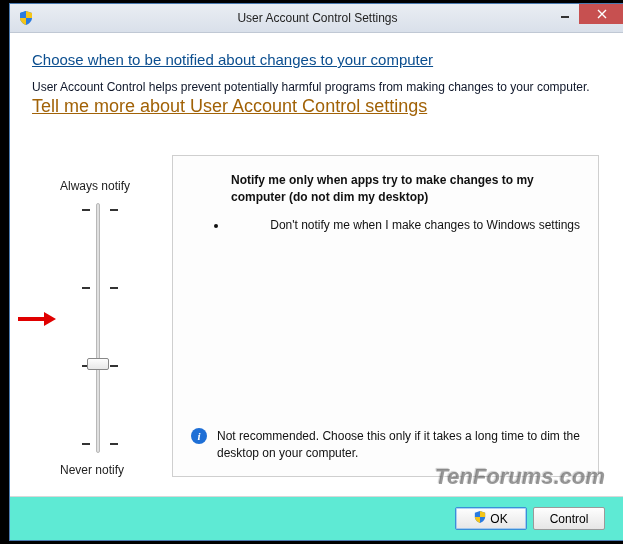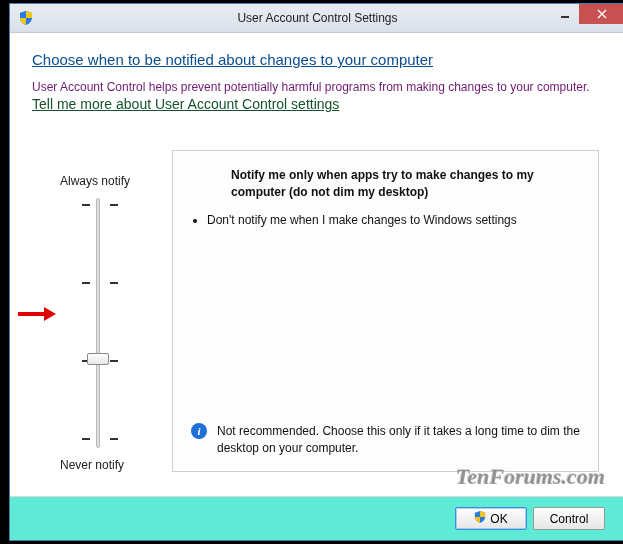--- a/index.html
+++ b/index.html
@@ -77,28 +77,28 @@
       overflow: hidden;
     }
     .heading {
       color: #0b4e8f;
       font-size: 15px;
       font-weight: 400;
       margin-bottom: 12px;
       text-decoration: underline;
     }
     .subtext {
-      color: #701a75;
+      color: #0f172a;
       font-size: 12px;
       margin-bottom: 2px;
     }
     .link {
-      color: #14532d;
+      color: #a16207;
       text-decoration: underline;
-      font-size: 14px;
+      font-size: 18px;
       cursor: pointer;
     }
     .main-area {
       display: flex;
       margin-top: 18px;
     }
     .slider-col {
       width: 140px;
       position: relative;
       padding-left: 18px;
@@ -192,24 +192,25 @@
     .desc-title {
       font-weight: 700;
       font-size: 12px;
       color: #111;
       margin-bottom: 10px;
       line-height: 1.4;
       margin-left: 40px;
     }
     .desc-list {
       list-style: disc;
-      margin-left: 16px;
+      margin-left: 37px;
       font-size: 12px;
       color: #111;
       line-height: 1.5;
+      text-align: right;
     }
     .info-row {
       position: absolute;
       bottom: 14px;
       left: 18px;
       right: 18px;
       display: flex;
       align-items: flex-start;
       gap: 10px;
     }
@@ -270,21 +271,21 @@
     }
     .watermark {
       position: absolute;
       right: 20px;
       bottom: 50px;
       font-size: 22px;
       font-weight: bold;
       font-style: italic;
       color: rgba(90,90,90,0.6);
       text-shadow: 1px 1px 1px rgba(255,255,255,0.7), -1px -1px 1px rgba(0,0,0,0.2);
-      font-family: Liberation Serif, serif;
+      font-family: Liberation Sans, sans-serif;
       pointer-events: none;
     }
   </style>
 </head>
 <body>
 
 <div class="window">
   <div class="titlebar">
     <span class="titlebar-icon">
       <svg width="14" height="14" viewBox="0 0 14 14">

